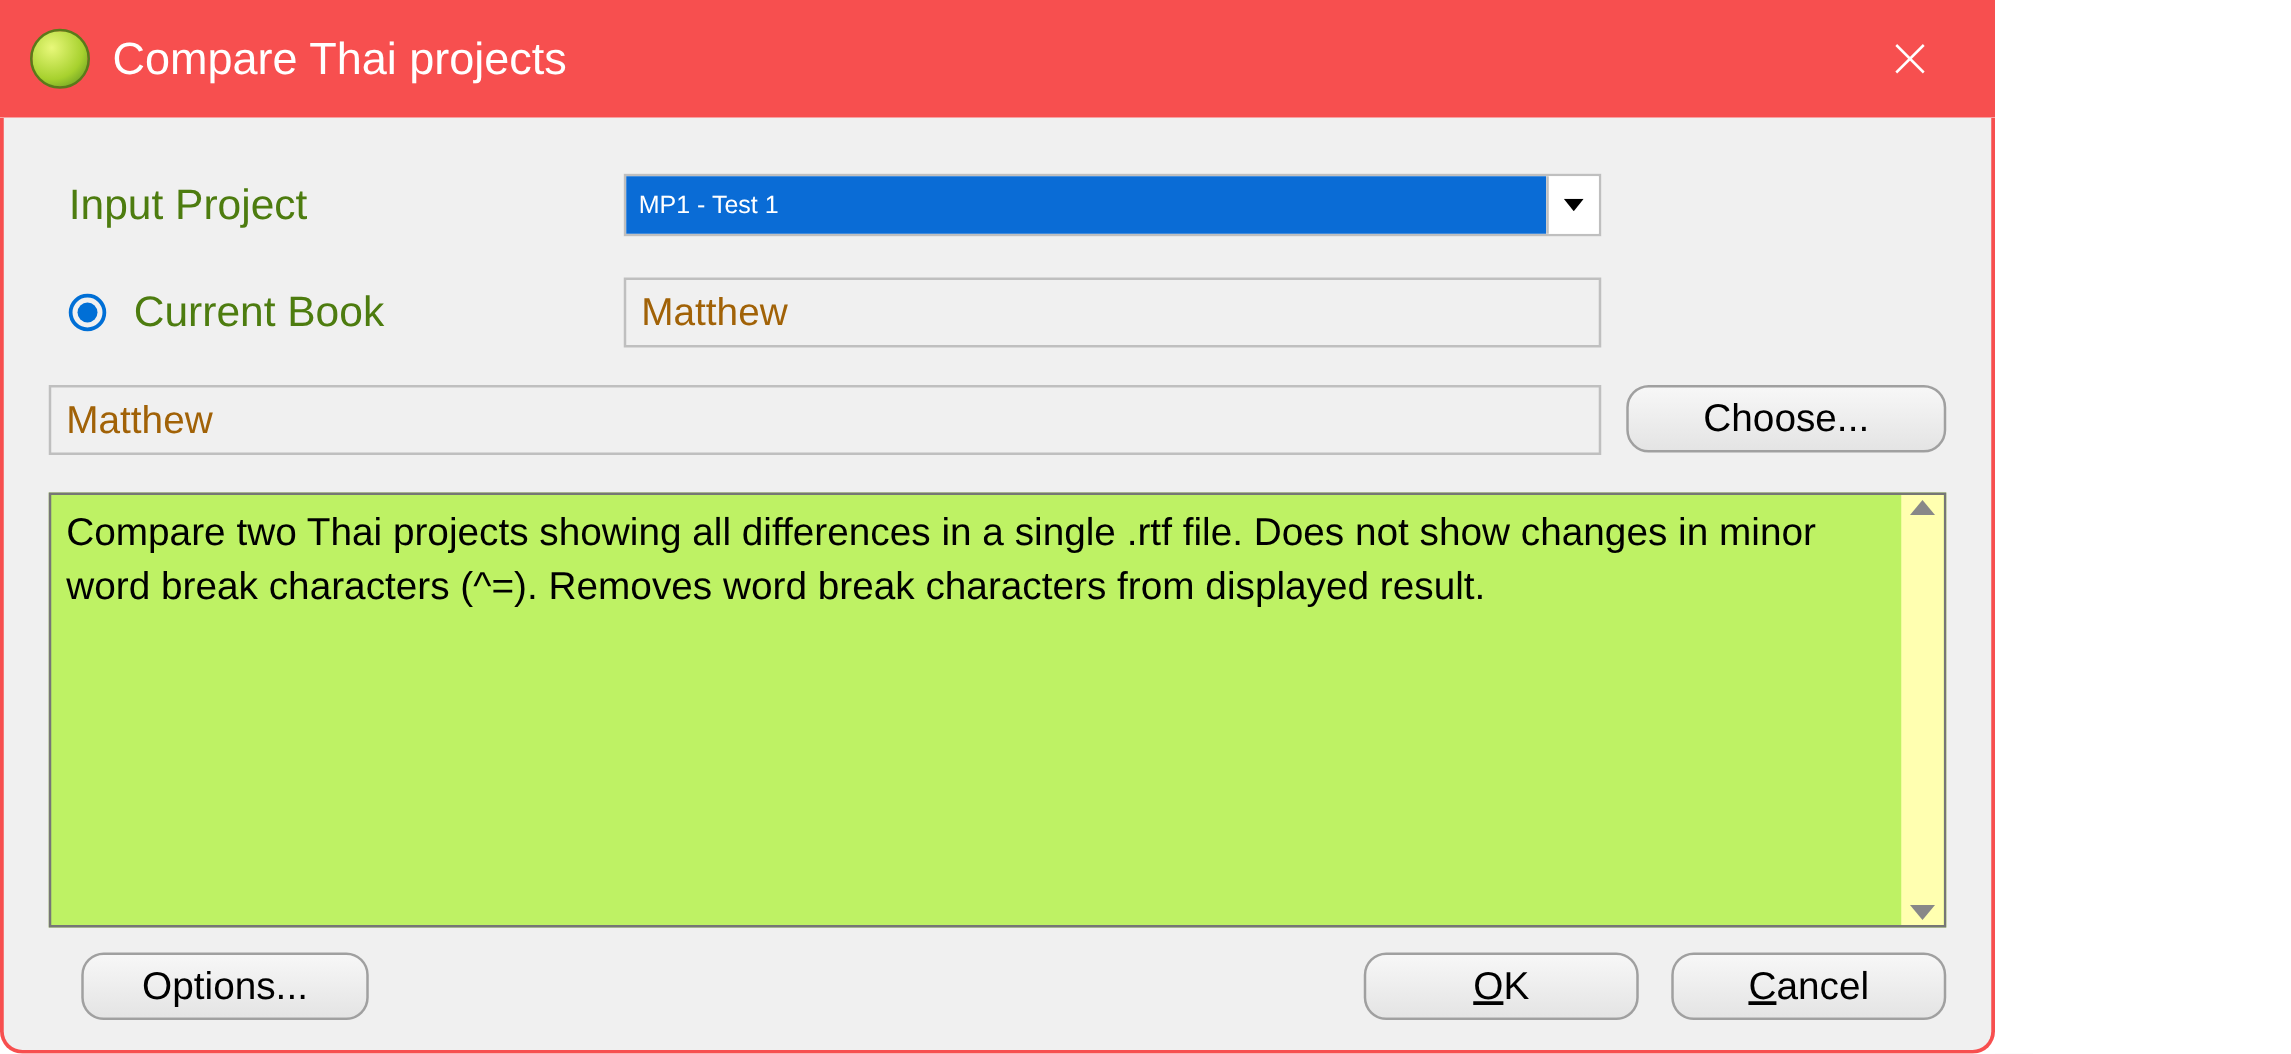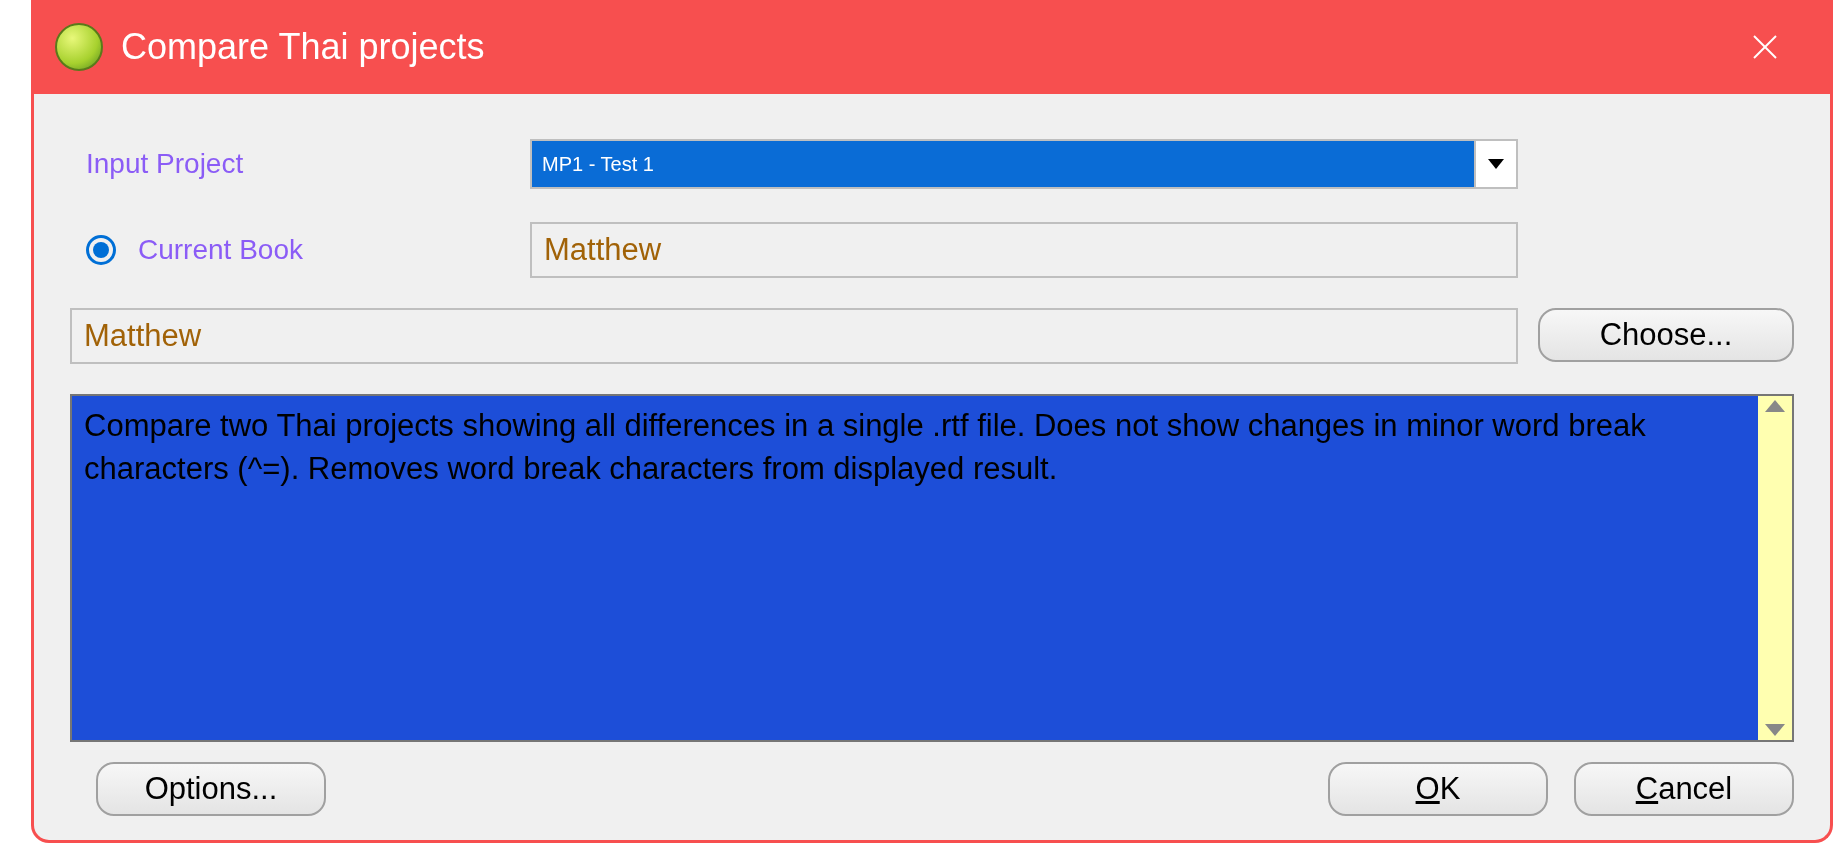--- a/index.html
+++ b/index.html
@@ -4,24 +4,23 @@
 <style>
   * { box-sizing: border-box; }
   html, body {
     margin: 0; padding: 0;
     width: 1833px; height: 843px;
     font-family: "Segoe UI", Tahoma, sans-serif;
     font-size: 29px;
     overflow: hidden;
   }
   .window {
-    width: 1833px; height: 843px;
+    width: 1596px; height: 843px;
     display: flex; flex-direction: column;
     background: #fff;
-    padding-left: 31px;
   }
   .titlebar {
     height: 94px;
     background: #f74f4f;
     display: flex; align-items: center;
     padding-left: 24px;
     color: #fff;
     font-size: 36px;
     position: relative;
   }
@@ -54,22 +53,22 @@
 
   .form-row {
     display: flex; align-items: center;
     margin-bottom: 30px;
     min-height: 56px;
     gap: 20px;
   }
   .form-row .label-col {
     width: 440px;
     display: flex; align-items: center;
-    font-size: 28px;
-    color: #8b5cf6;
+    font-size: 34px;
+    color: #4d7c0f;
     padding-left: 16px;
   }
   .radio-outer {
     width: 30px; height: 30px;
     border: 3px solid #1a1a1a;
     border-radius: 50%;
     margin-right: 22px;
     display: flex; align-items: center; justify-content: center;
     cursor: pointer;
     flex-shrink: 0;
@@ -128,21 +127,21 @@
     border-radius: 18px;
     font-size: 31px;
     display: flex; align-items: center; justify-content: center;
     cursor: pointer;
     user-select: none;
   }
 
   .desc-wrap {
     flex: 1;
     border: 2px solid #767676;
-    background: #1d4ed8;
+    background: #bef264;
     display: flex;
     margin-bottom: 20px;
   }
   .desc-text {
     flex: 1;
     padding: 8px 12px;
     font-size: 31px;
     line-height: 1.4;
     color: #000;
   }

